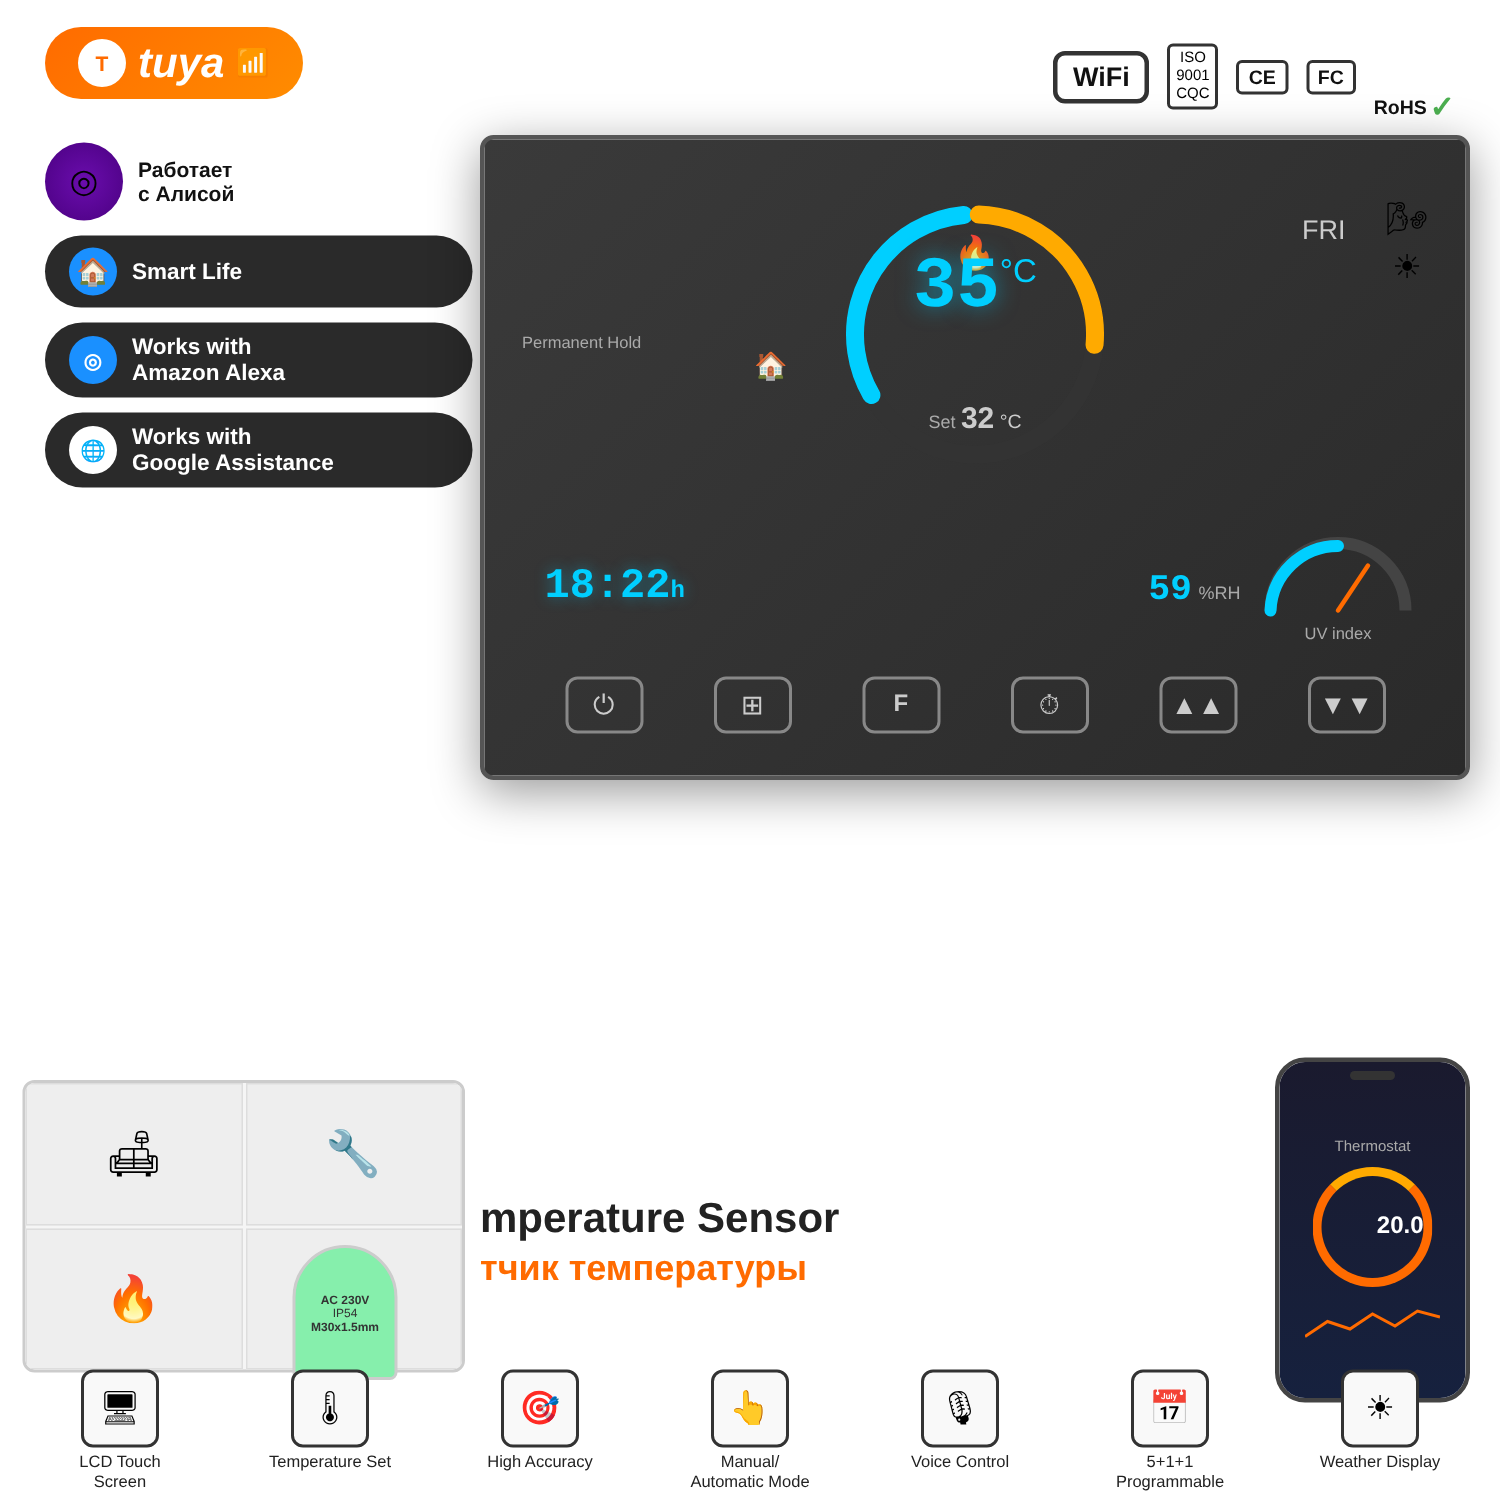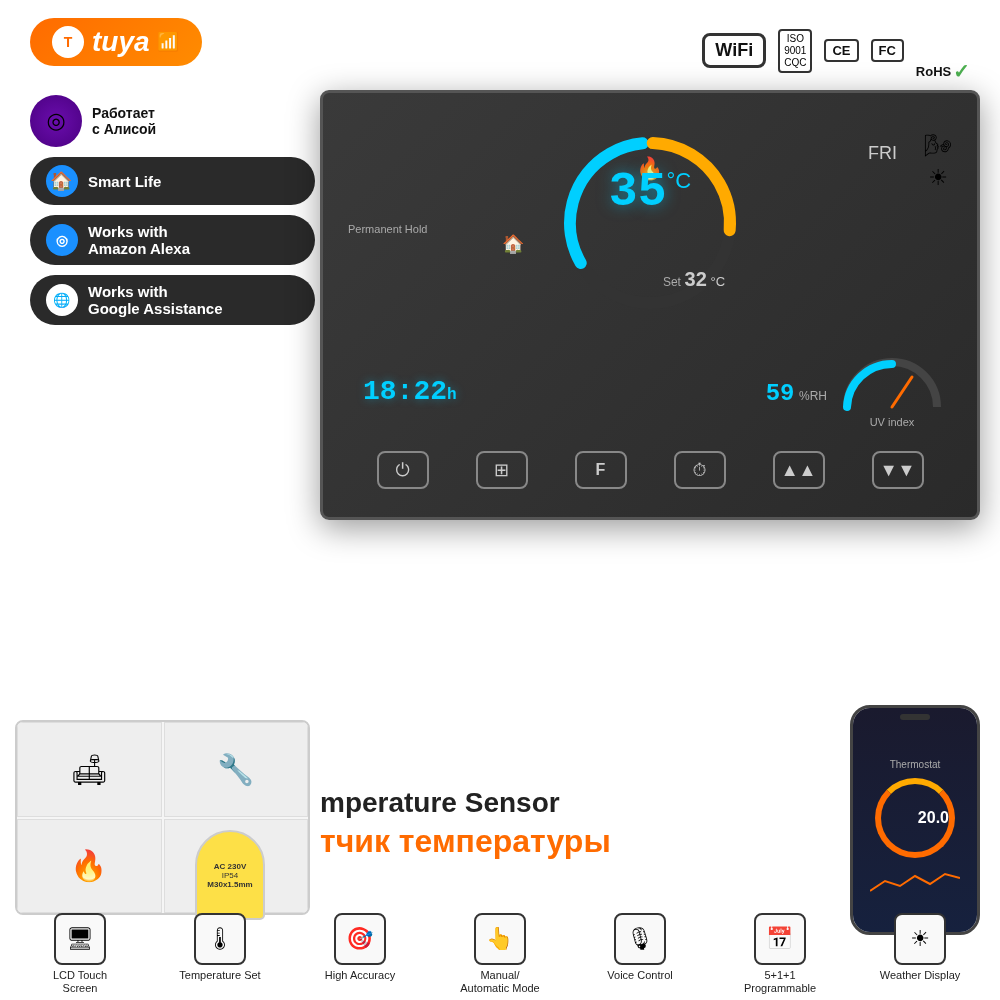--- a/index.html
+++ b/index.html
@@ -190,21 +190,20 @@
     }
     .temp-set {
       position: absolute;
       top: 155px;
       left: 50%;
       transform: translateX(-50%);
       text-align: center;
       color: #aaa;
       font-size: 13px;
       white-space: nowrap;
-      margin-left: 44px;
     }
     .temp-set .set-label { color: #aaa; font-size: 12px; }
     .temp-set .set-val { color: #ccc; font-size: 20px; font-weight: bold; }
     .temp-set .set-unit { color: #ccc; font-size: 13px; }
 
     
     .fire-icon-pos {
       position: absolute;
       top: 48px;
       left: 50%;
@@ -335,21 +334,21 @@
     
     .actuator-device {
       position: absolute;
       bottom: 60px;
       left: 195px;
       text-align: center;
     }
     .actuator-body {
       width: 70px;
       height: 90px;
-      background: #fde047;
+      background: #86efac;
       border-radius: 35px 35px 5px 5px;
       border: 2px solid #ccc;
       display: flex;
       flex-direction: column;
       align-items: center;
       justify-content: center;
       font-size: 9px;
       color: #333;
       margin: 0 auto;
       text-align: right;
@@ -368,21 +367,21 @@
       bottom: 140px;
       left: 320px;
       right: 165px;
     }
     .sensor-main-text {
       font-size: 28px;
       font-weight: bold;
       color: #222;
     }
     .sensor-sub-text {
-      font-size: 32px;
+      font-size: 24px;
       font-weight: bold;
       color: #ff6b00;
       margin-top: 4px;
     }
 
     
     .phone-mockup {
       position: absolute;
       bottom: 55px;
       right: 10px;

